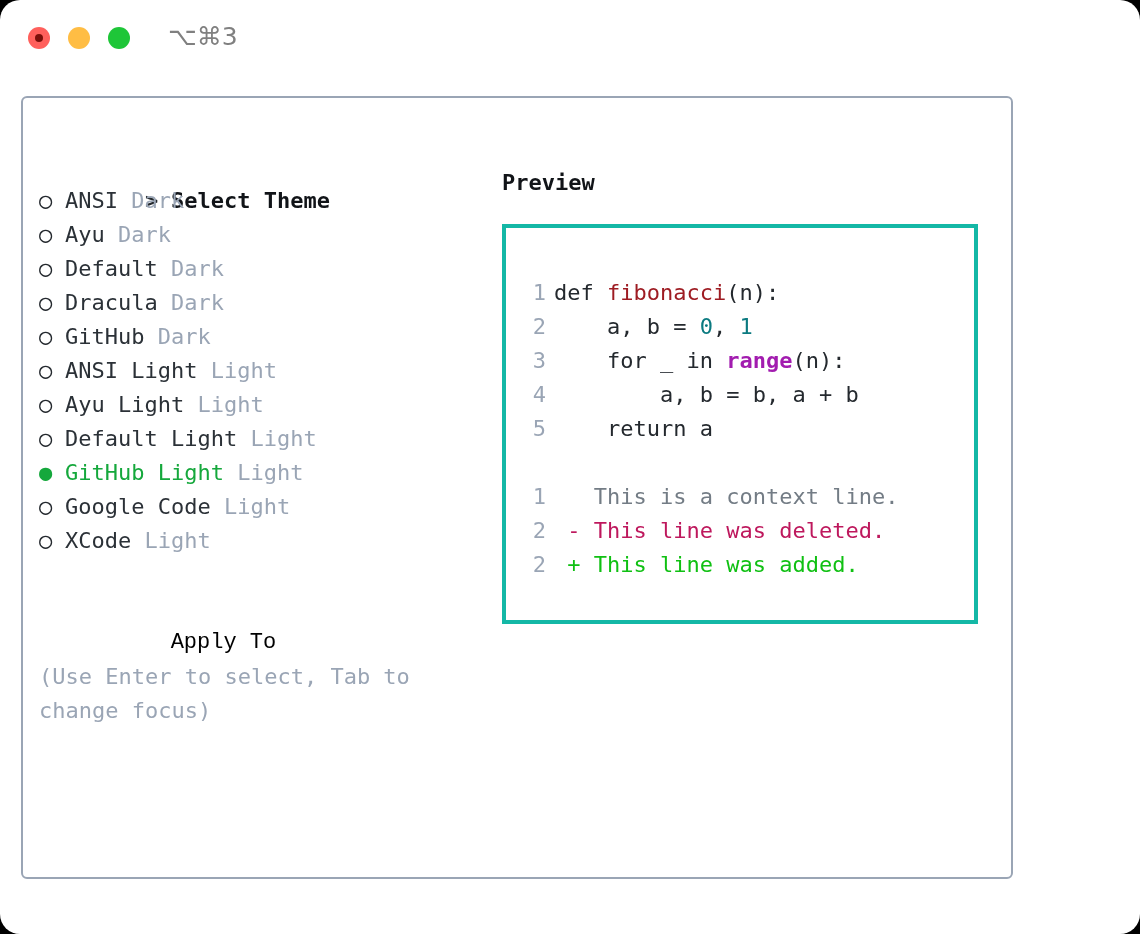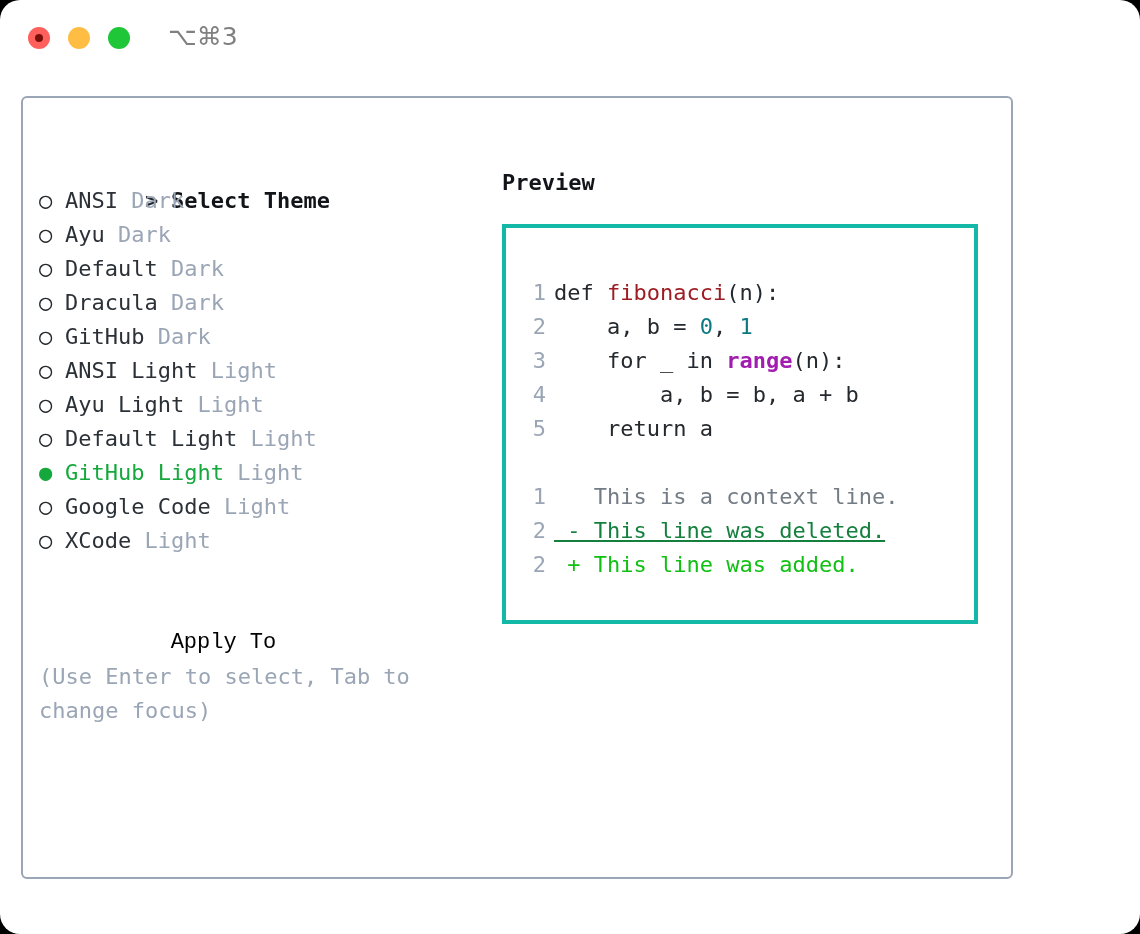--- a/index.html
+++ b/index.html
@@ -153,21 +153,21 @@
     width: 22px;
     text-align: right;
     color: #9aa5b5;
     margin-right: 8px;
   }
   .fn   { color: #9e1c23; }
   .num  { color: #0b7a80; }
   .bi   { color: #a21caf; font-weight: bold; }
   .diff-gap { height: 34px; }
   .ctx  { color: #737c85; }
-  .del  { color: #15803d; text-decoration: underline; }
+  .del  { color: #be185d; }
   .add  { color: #10c013; }
 </style>
 </head>
 <body>
 
 <div class="window">
 
   <div class="titlebar">
     <div class="dot dot-red"></div>
     <div class="dot dot-yellow"></div>

